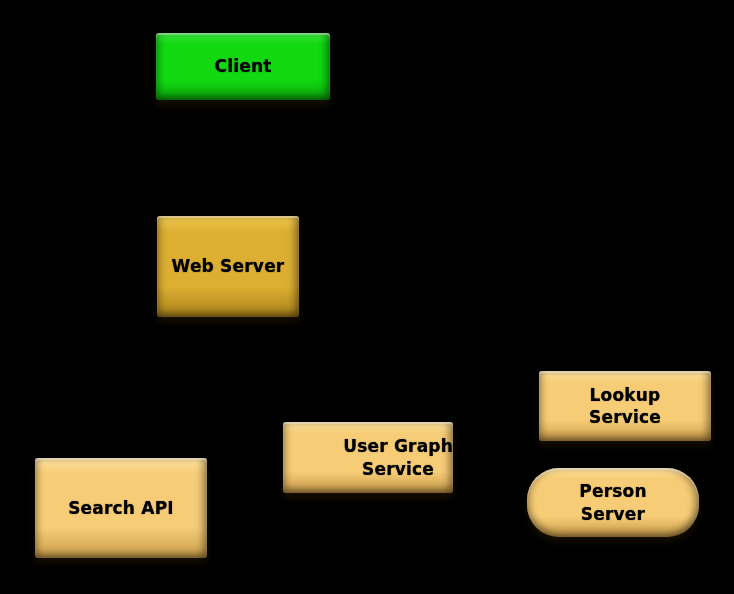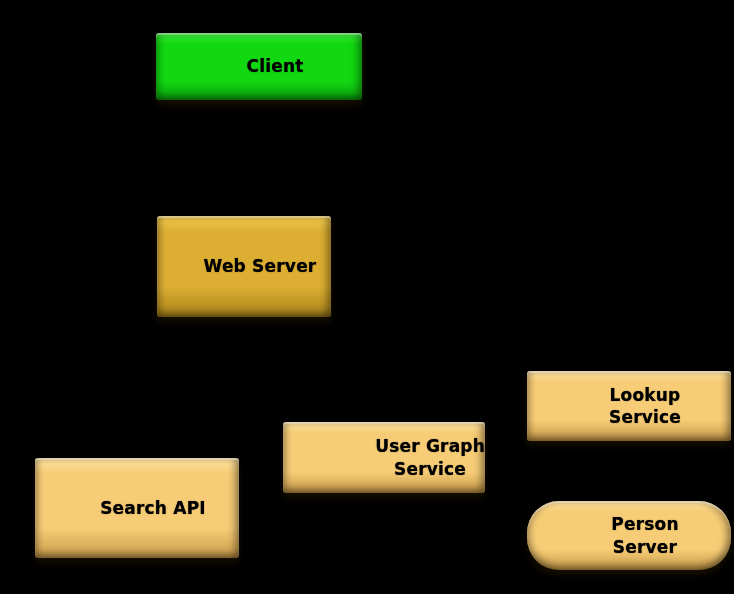--- a/index.html
+++ b/index.html
@@ -25,39 +25,38 @@
         var(--fill-light) 0%,
         var(--fill) 16%,
         var(--fill) 70%,
         var(--fill-dark) 100%);
     box-shadow:
       inset 0 2px 1px rgba(255, 255, 255, 0.40),
       inset -5px 0 7px rgba(0, 0, 0, 0.28),
       inset 4px 0 6px rgba(0, 0, 0, 0.18),
       inset 0 -5px 7px rgba(0, 0, 0, 0.28),
       0 5px 7px rgba(40, 28, 0, 0.55);
-    padding-left: 32px;
   }
   .node-label {
     color: #000000;
     font-weight: bold;
     font-size: 17px;
     line-height: 1.3;
     text-align: center;
     white-space: pre-line;
     text-shadow: 0 0 1px rgba(0, 0, 0, 0.75);
     letter-spacing: 0.2px;
   }
   
   .n-client    { left: 156px; top: 33px;  width: 174px; height: 67px;  }
   .n-web       { left: 157px; top: 216px; width: 142px; height: 101px; }
   .n-search    { left: 35px;  top: 458px; width: 172px; height: 100px; }
   .n-usergraph { left: 283px; top: 422px; width: 170px; height: 71px; justify-content: flex-end;  }
-  .n-lookup    { left: 527px; top: 371px; width: 172px; height: 70px;  }
-  .n-person    { left: 527px; top: 501px; width: 172px; height: 69px; border-radius: 32px;  }
+  .n-lookup    { left: 539px; top: 371px; width: 172px; height: 70px;  }
+  .n-person    { left: 527px; top: 468px; width: 172px; height: 69px; border-radius: 32px;  }
 </style>
 </head>
 <body>
 
 <div class="canvas">
 
   <div class="node n-client" style="--fill: #12D812; --fill-light: #3FE93F; --fill-dark: #0BA80B;">
     <span class="node-label">Client</span>
   </div>
 

